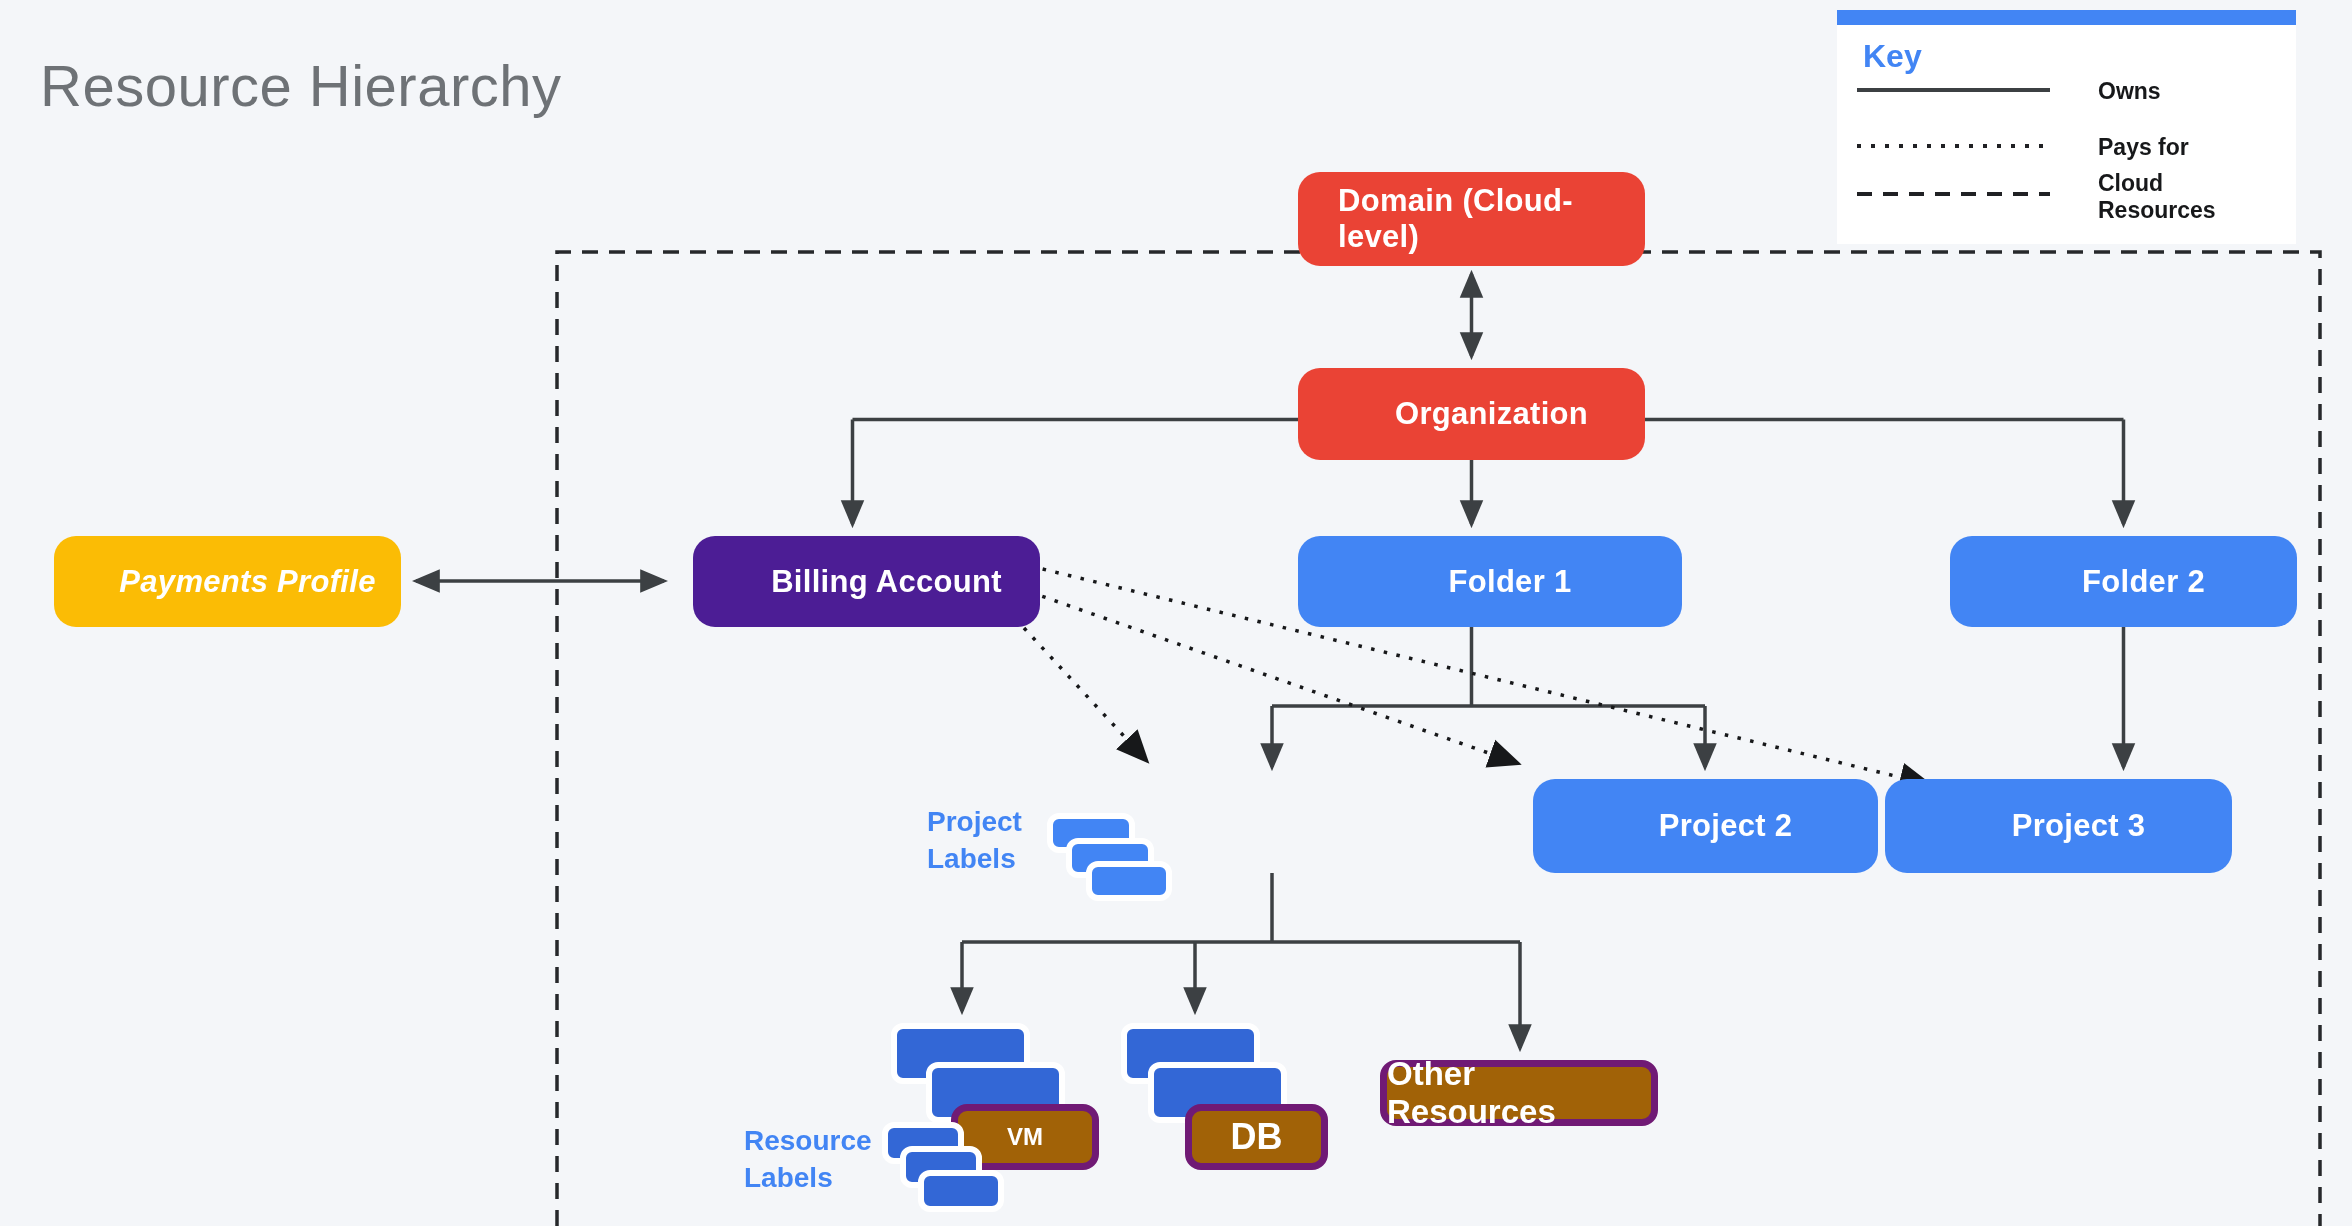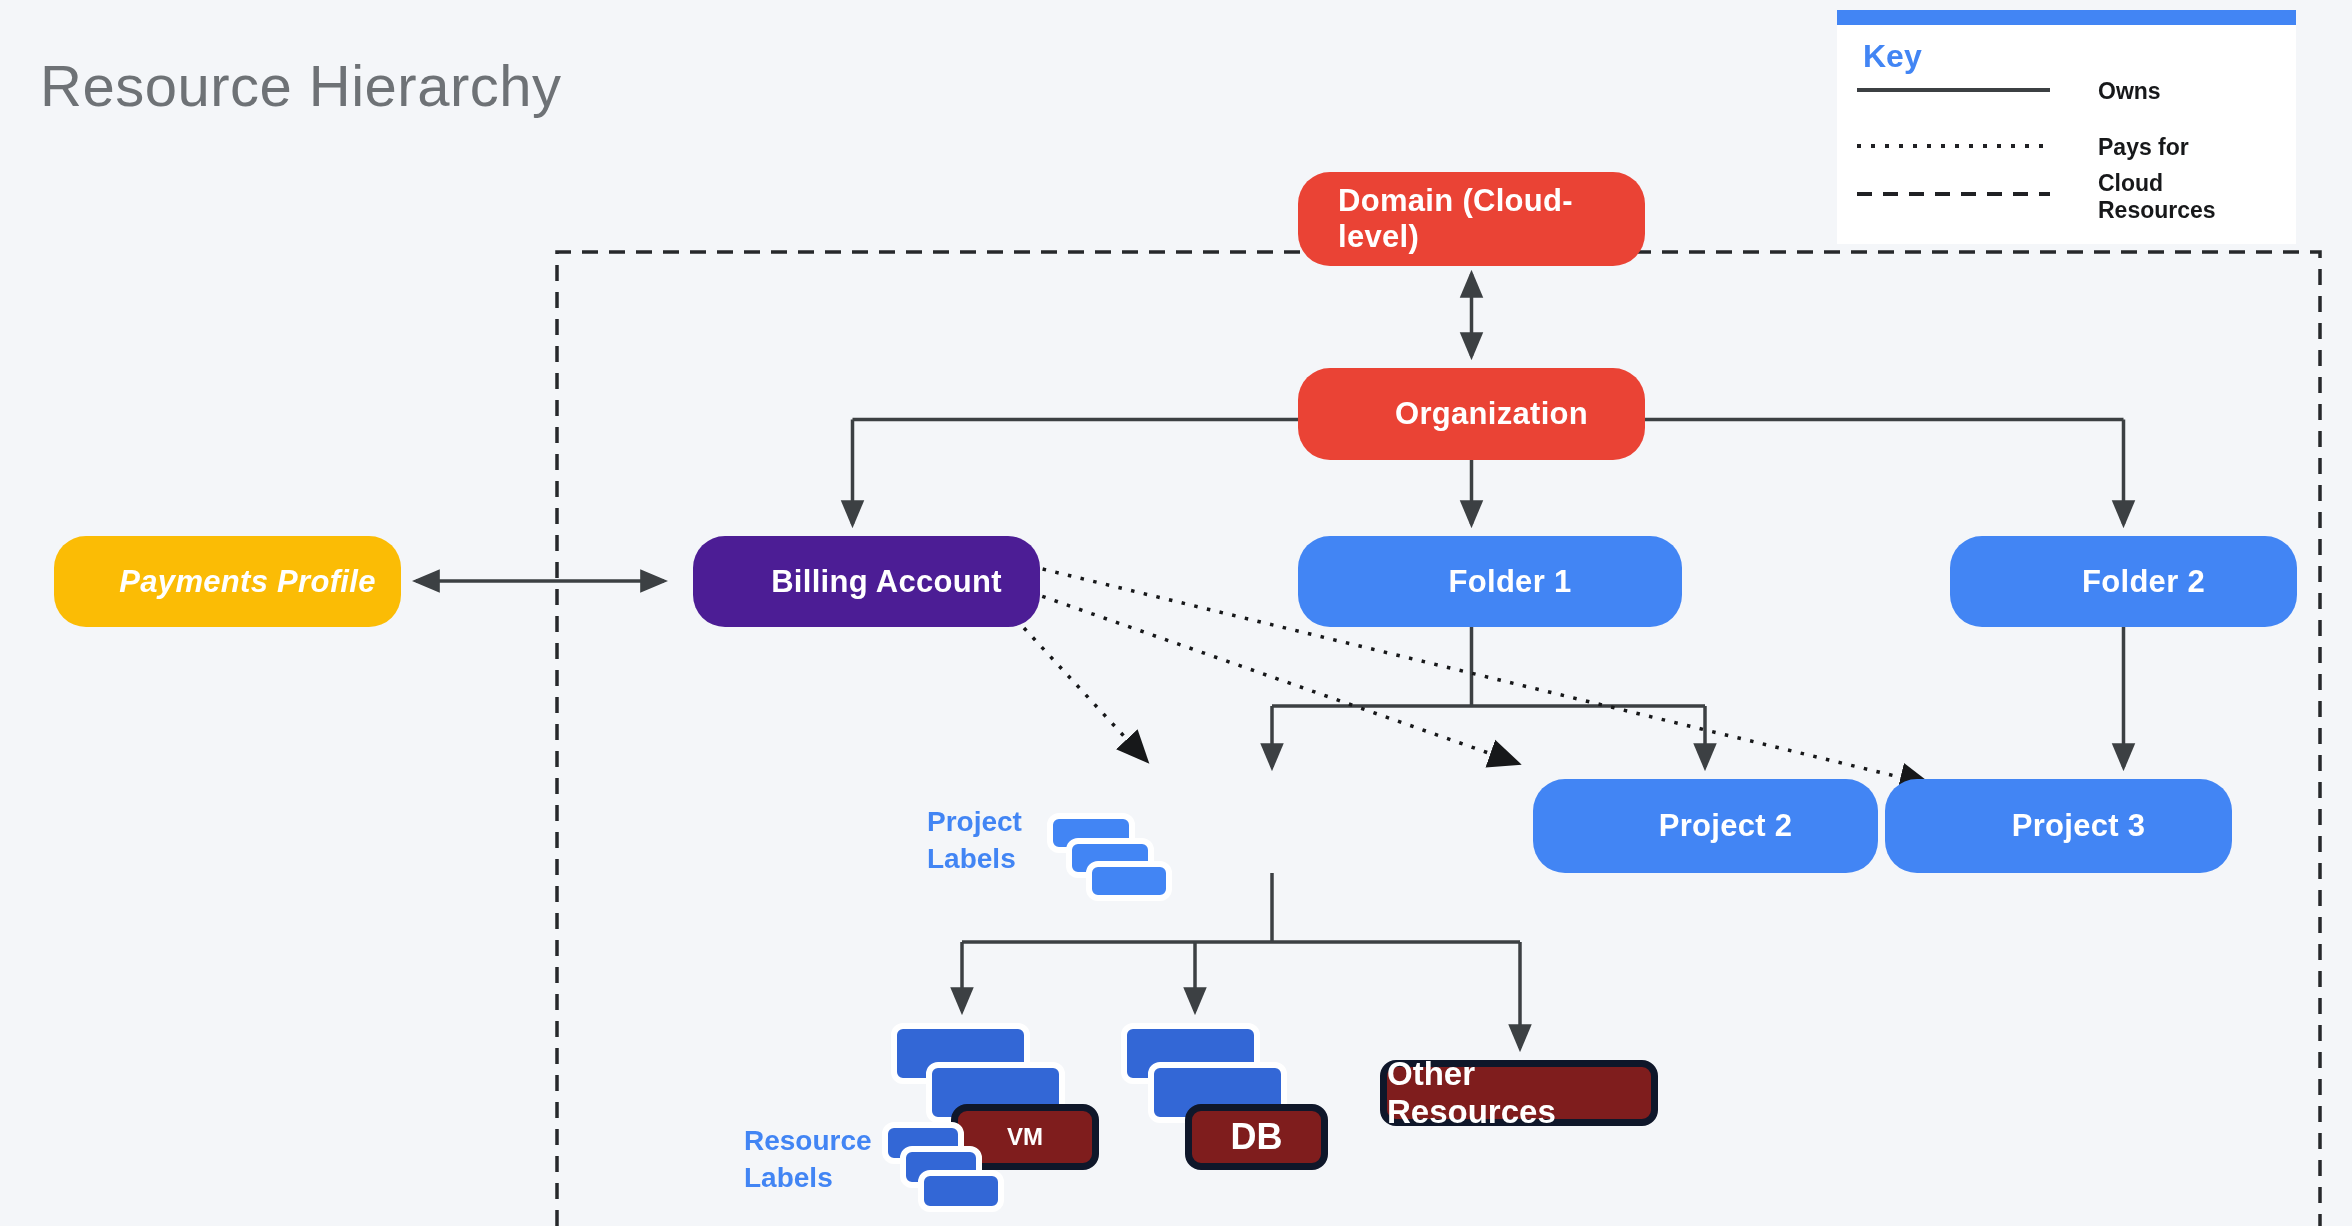--- a/index.html
+++ b/index.html
@@ -4,29 +4,29 @@
 <style>
   html,body{margin:0;padding:0;}
   body{font-family:"Liberation Sans",sans-serif;}
   #canvas{position:relative;width:2352px;height:1226px;background:#F4F6F9;overflow:hidden;}
   *{box-sizing:border-box;}
 
   
   #wires{position:absolute;left:0;top:0;width:2352px;height:1226px;}
 
   
-  .node{position:absolute;border-radius:32px;display:flex;align-items:center;justify-content:center;
+  .node{position:absolute;border-radius:22px;display:flex;align-items:center;justify-content:center;
         color:#fff;font-weight:bold;font-size:31px;letter-spacing:.3px;padding-left:40px;}
   .red{background:#EA4335;}
   .green{background:#4c1d95;margin-left:14px;}
   .yellow{background:#FBBC05;font-style:italic;}
   .blue{background:#4285F4;}
 
   
-  .resource{position:absolute;background:#7f1d1d;border:7px solid #0f172a;border-radius:16px;
+  .resource{position:absolute;background:#a16207;border:7px solid #701a75;border-radius:16px;
             display:flex;align-items:center;justify-content:center;color:#fff;font-weight:bold;}
 
   
   .chip{position:absolute;border:6px solid #fff;border-radius:12px;}
   .chip.blue-chip{background:#4285F4;}
   .chip.dark-chip{background:#3367D6;}
 
   
   .annot{position:absolute;color:#4285F4;font-weight:bold;font-size:28px;line-height:37px;}
 

